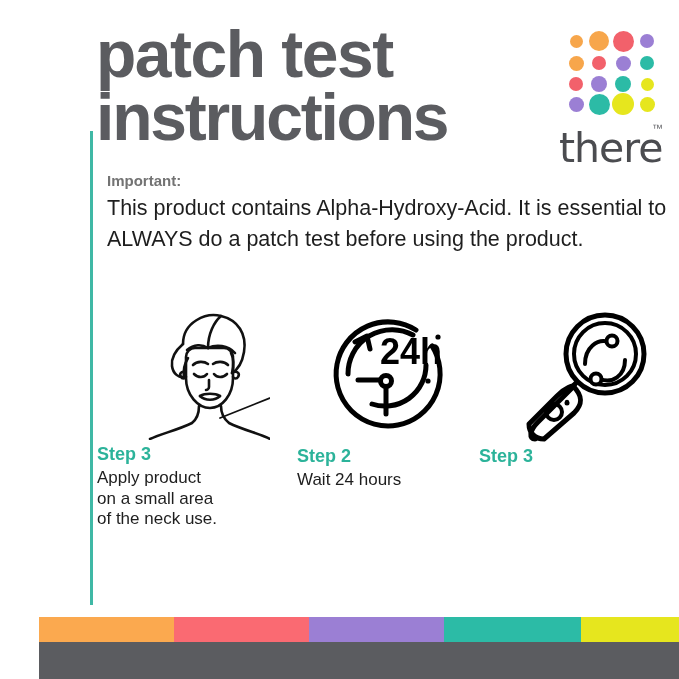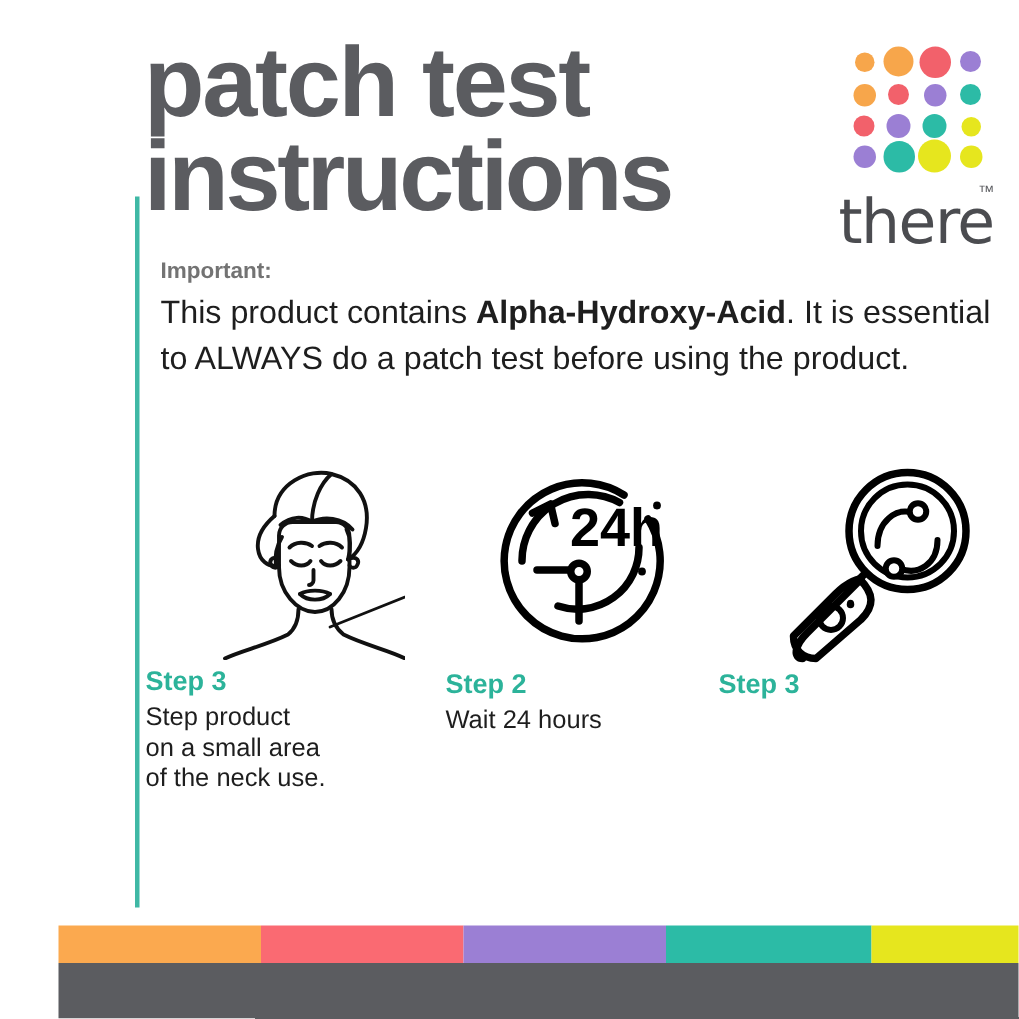--- a/index.html
+++ b/index.html
@@ -38,21 +38,21 @@
   }
   .tm { position:absolute; left:101px; top:92px; font-size:11px; color:#5b5c60; }
 
   
   .vrule { position:absolute; left:51px; top:131px; width:3px; height:474px; background:#3fb8a5; }
 
   
   .copy { position:absolute; left:68px; top:172px; width:570px; }
   .important { color:#737373; font-weight:bold; font-size:15px; line-height:1.25; }
   .para { font-size:21.5px; line-height:1.45; color:#1e1e1e; margin-top:2px; }
-  .para b { font-weight:bold; }
+  .para b { font-weight:normal; }
 
   
   .steps { position:absolute; left:0; top:300px; width:679px; height:260px; }
   .step { position:absolute; }
   .step-art { height:140px; display:flex; align-items:center; justify-content:center; }
   .step-title { color:#2cb39a; font-weight:bold; font-size:18px; margin-top:4px; }
   .step-desc { font-size:17px; line-height:1.22; color:#1e1e1e; margin-top:3px; }
 
   .s1 { left:58px; top:0px;  width:195px; }
   .s2 { left:258px; top:2px; width:185px; }
@@ -143,21 +143,21 @@
           </g>
 
           <g transform="translate(172,83) rotate(45)" fill="none" stroke="#111" stroke-width="2" stroke-linejoin="round">
             <rect x="-10" y="-10" width="20" height="20" rx="3"></rect>
             <rect x="-5.5" y="-5.5" width="11" height="11" rx="2" stroke-width="1.4"></rect>
           </g>
         </svg>
       </div>
       <div class="step-title">Step 3</div>
       <div class="step-desc">
-        <div>Step product</div>
+        <div>Apply product</div>
         <div>on a small area</div>
         <div>of the neck use.</div>
       </div>
     </div>
 
     <div class="step s2">
       <div class="step-art">
         <svg width="140" height="140" viewBox="0 0 140 140">
           <g fill="none" stroke="#000" stroke-width="5" stroke-linecap="round">
 

